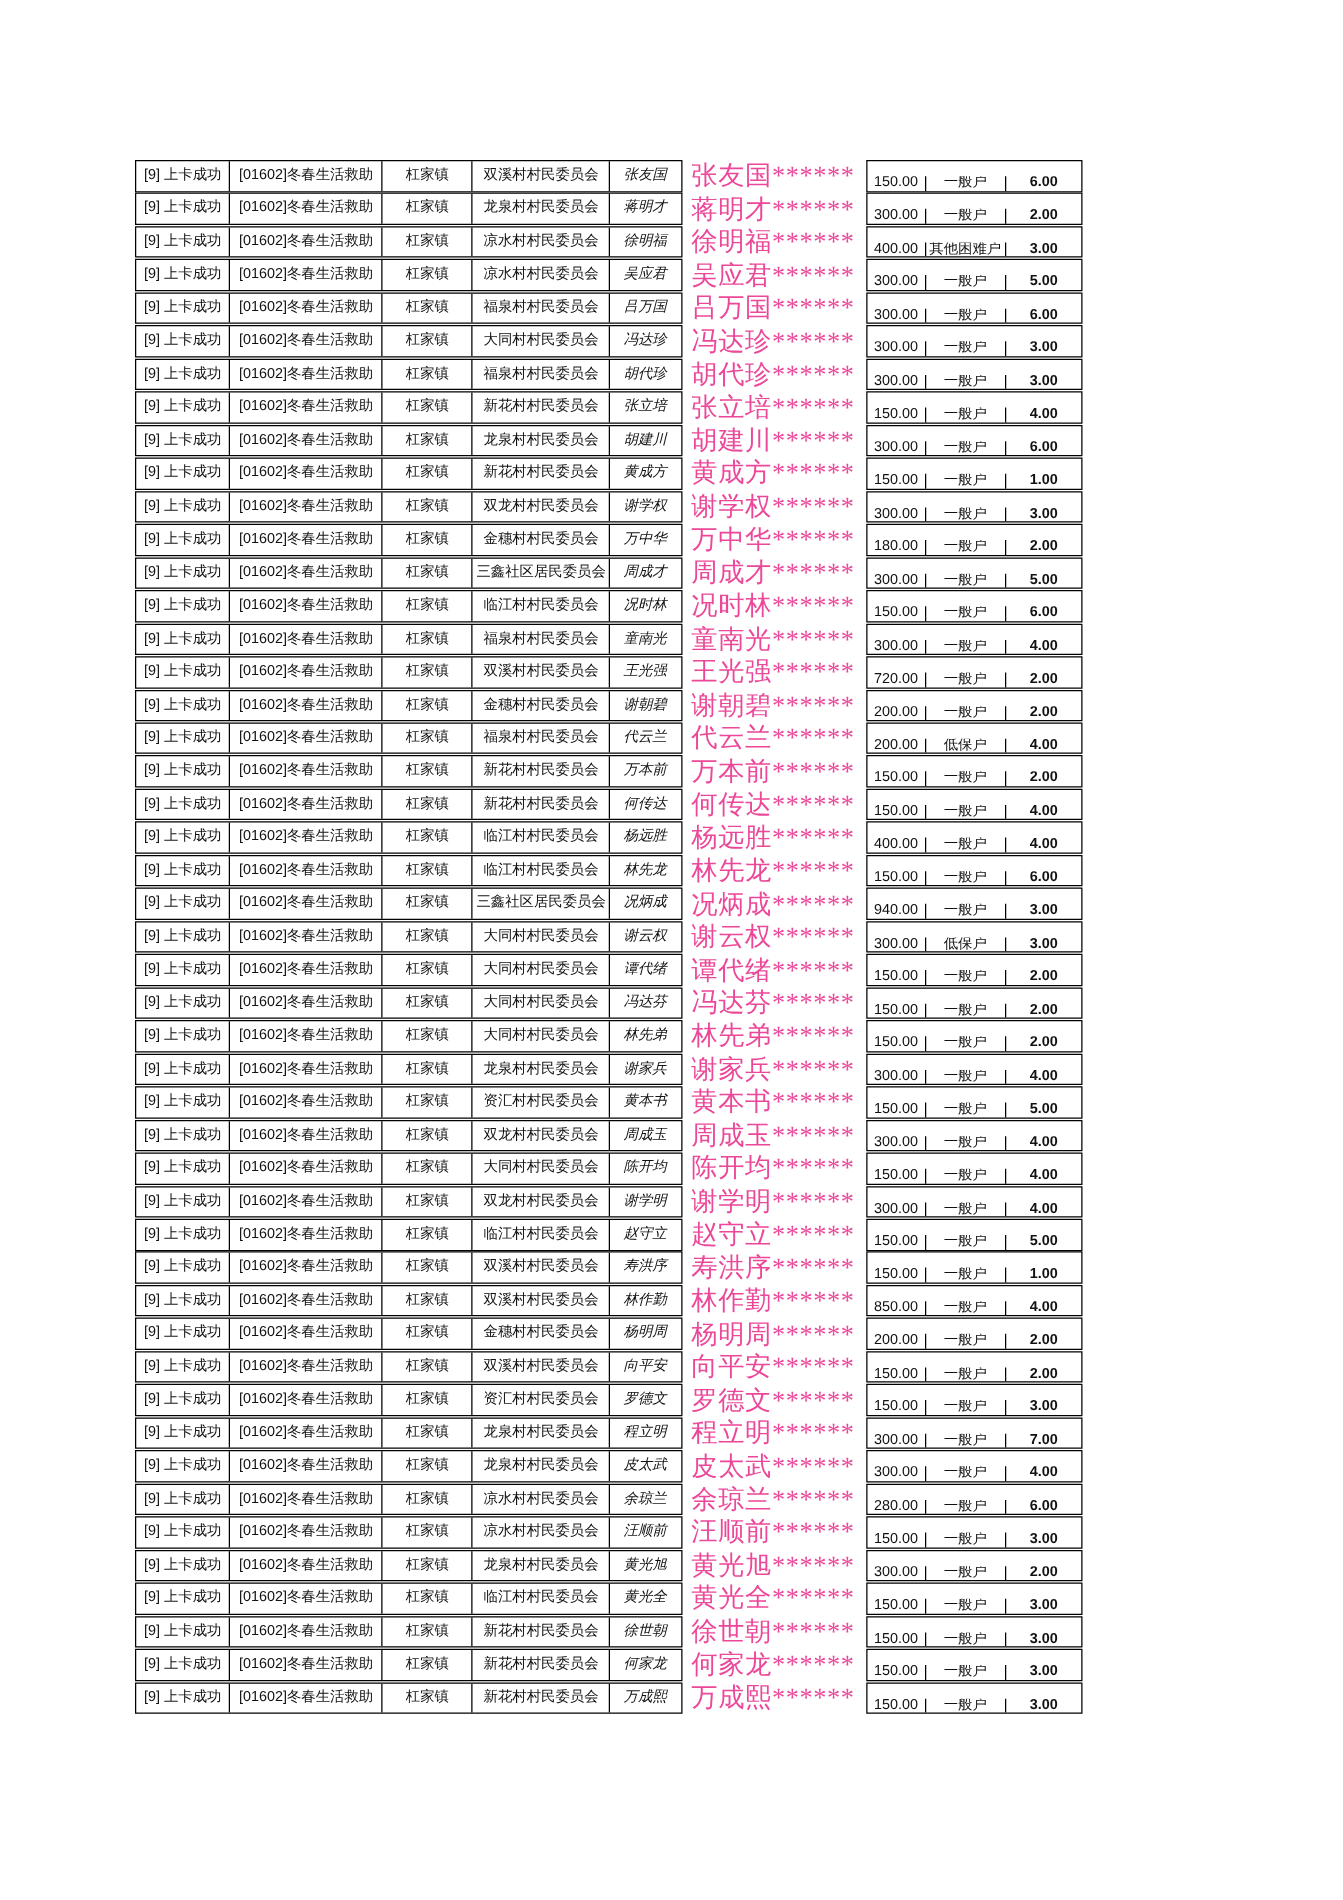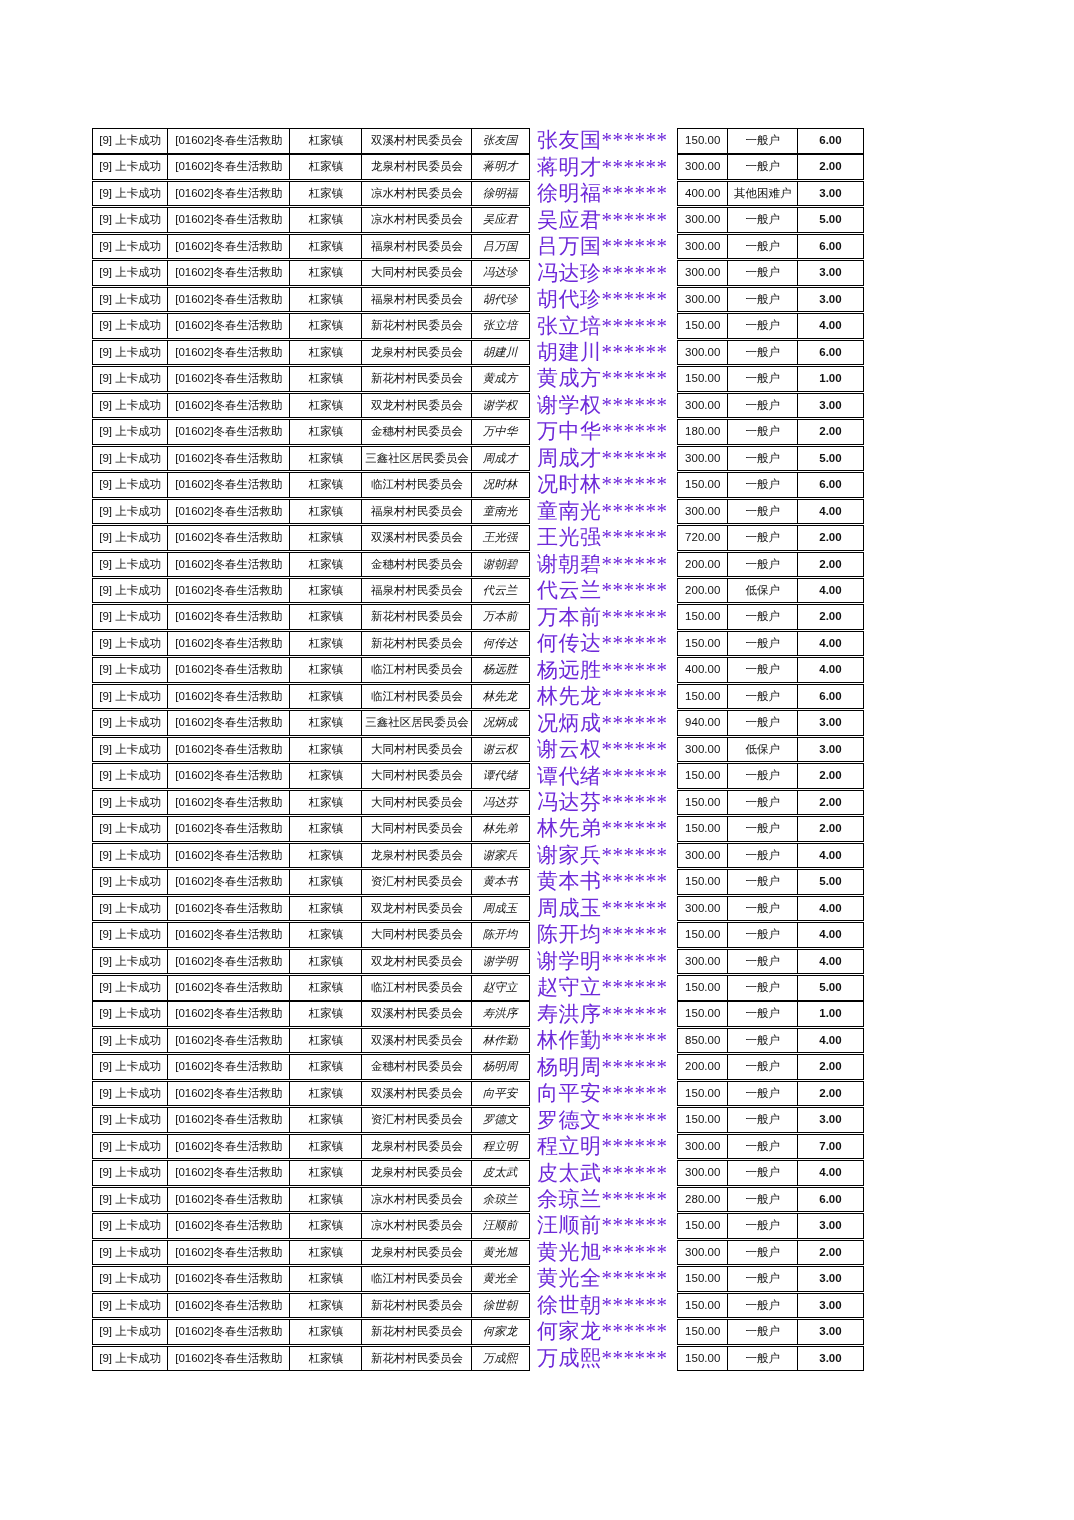--- a/index.html
+++ b/index.html
@@ -7,38 +7,38 @@
     width: 1074px;
     height: 1520px;
     background: #ffffff;
     position: relative;
     font-family: "Liberation Sans", "DejaVu Sans", sans-serif;
     color: #000000;
     overflow: hidden;
   }
   .sheet {
     position: absolute;
-    left: 92px;
+    left: 108px;
     top: 128px;
   }
   .row {
     display: flex;
     align-items: stretch;
     height: 25.5px;
     margin-bottom: 0.97px;
   }
   .block {
     display: flex;
     box-sizing: border-box;
     border: 1.6px solid #000000;
     background: #ffffff;
     height: 100%;
   }
   .block-left { width: 438px; }
-  .block-right { width: 187px; }
+  .block-right { width: 173px; align-items: flex-end; }
   .cell {
     box-sizing: border-box;
     display: flex;
     align-items: center;
     justify-content: center;
     font-size: 11.5px;
     line-height: 1;
     white-space: nowrap;
     overflow: hidden;
     border-right: 1.6px solid #000000;
@@ -58,21 +58,21 @@
     width: 147px;
     display: flex;
     align-items: center;
     justify-content: flex-start;
     padding-left: 7px;
     font-family: "Liberation Serif", "DejaVu Serif", serif;
     font-size: 21px;
     line-height: 1;
     white-space: nowrap;
     overflow: visible;
-    color: #6d28d9;
+    color: #ec4899;
     letter-spacing: 0.5px;
   }
 </style>
 </head>
 <body>
 
 <div class="sheet">
   <div id="rows">
   <div class="row">
     <div class="block block-left">

